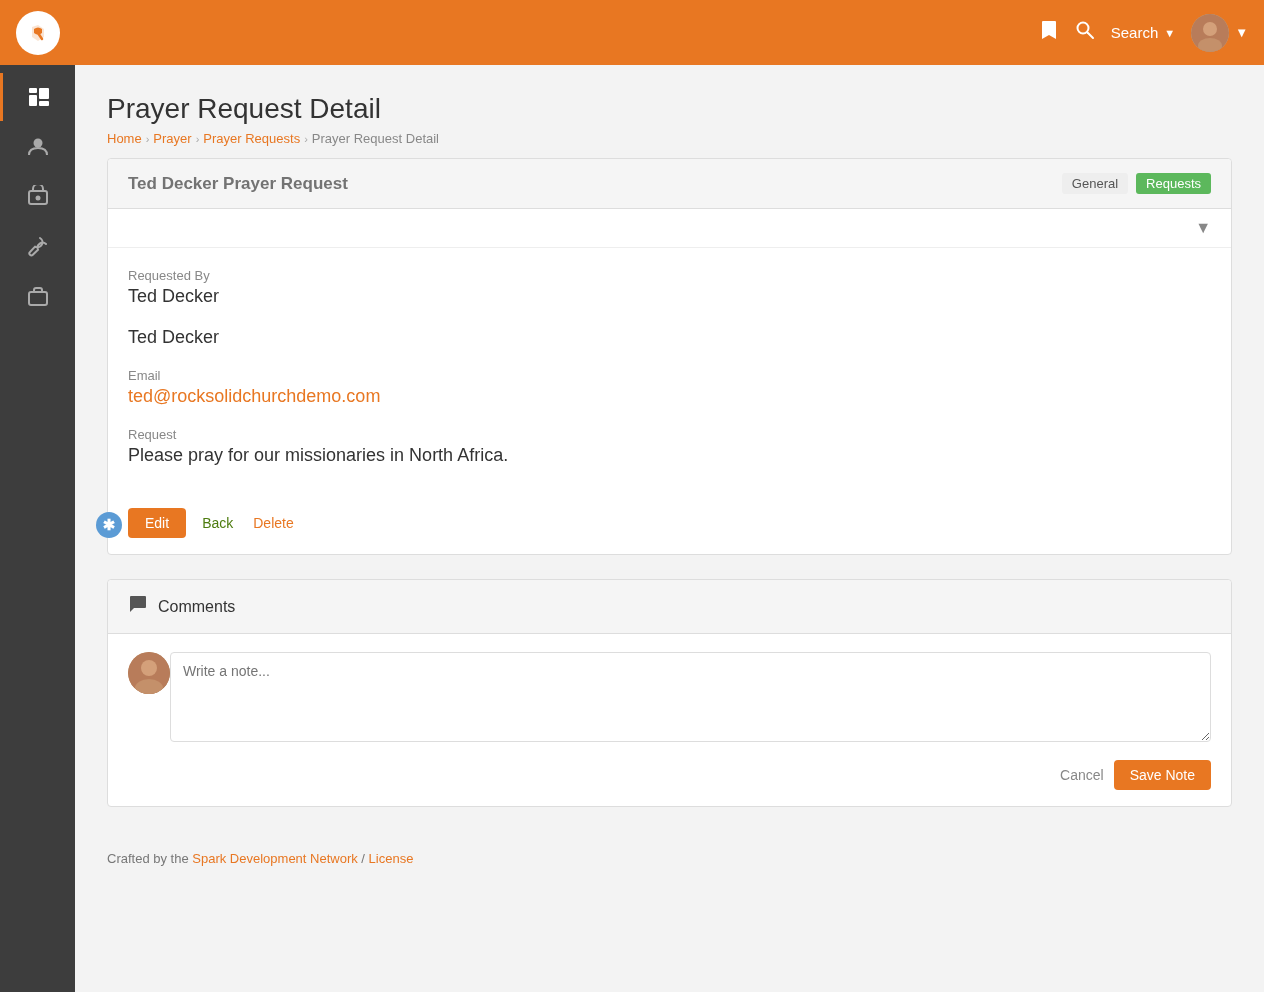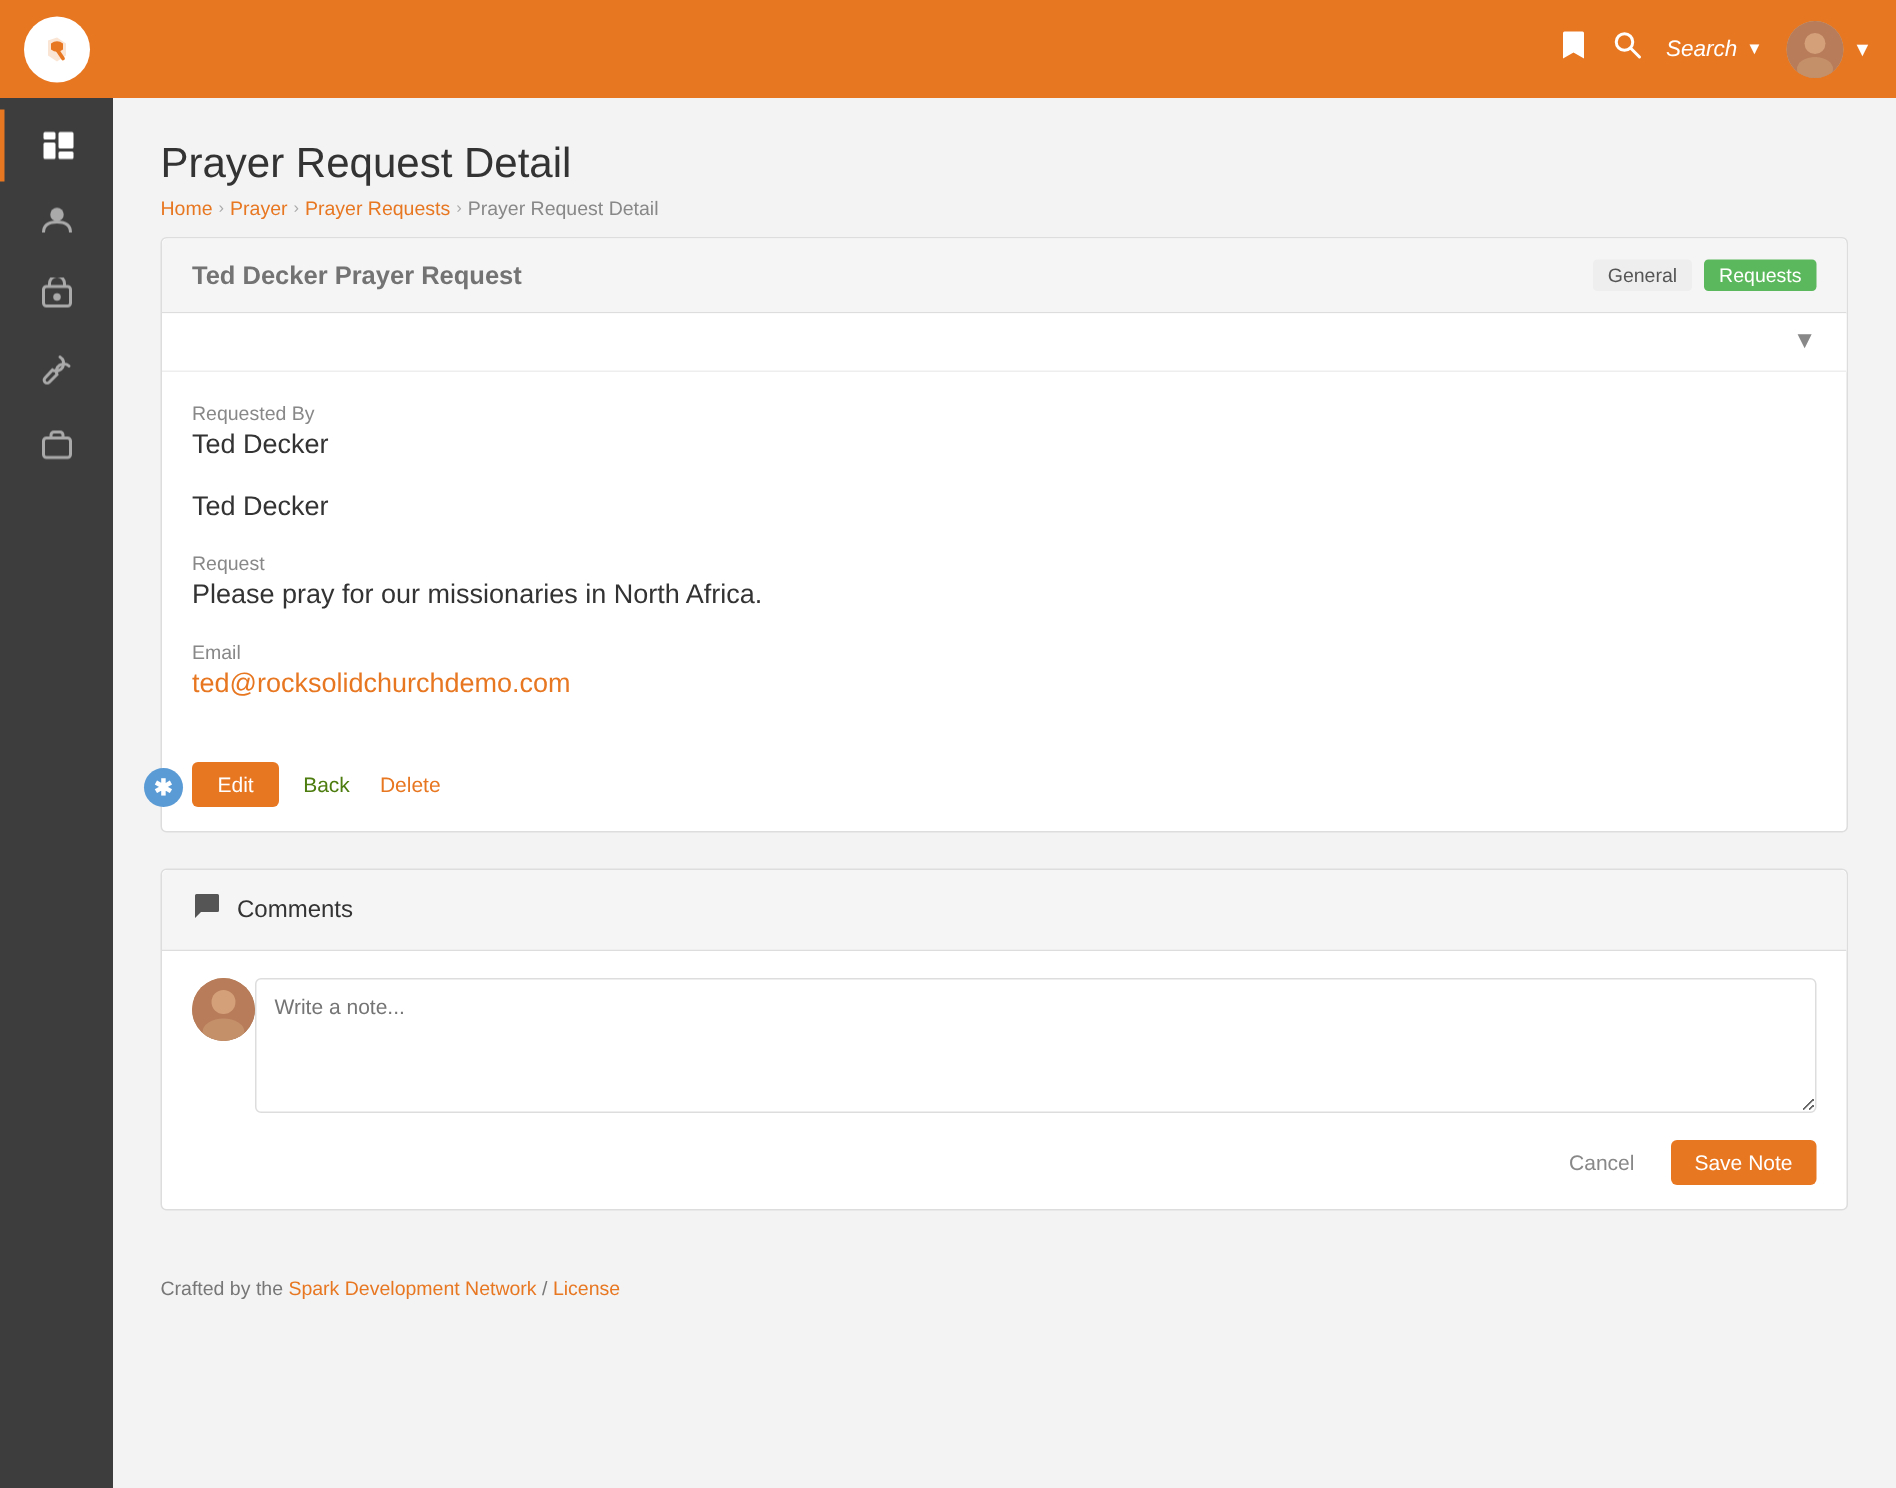--- a/index.html
+++ b/index.html
@@ -19,21 +19,21 @@
     .navbar-logo {
       width: 44px; height: 44px;
       background: white;
       border-radius: 50%;
       display: flex; align-items: center; justify-content: center;
       font-size: 22px; color: #e87722; font-weight: bold;
       flex-shrink: 0;
     }
     .navbar-spacer { flex: 1; }
     .navbar-icons {
-      display: flex; align-items: center; gap: 16px; font-style: italic;
+      display: flex; align-items: center; gap: 16px;
     }
     .navbar-icon {
       color: white; font-size: 20px; cursor: pointer;
     }
     .search-label {
       color: white; font-size: 15px; display: flex; align-items: center; gap: 4px;
     }
     .navbar-avatar {
       width: 38px; height: 38px; border-radius: 50%;
       background: #c0a080;
@@ -194,21 +194,21 @@
       padding: 10px 12px;
       font-size: 14px; color: #333;
       resize: vertical;
       min-height: 90px;
       outline: none;
       font-family: inherit;
     }
 
     .comment-actions {
       padding: 0 20px 16px 20px;
-      display: flex; justify-content: flex-end; gap: 24px; align-items: center;
+      display: flex; justify-content: flex-end; gap: 10px; align-items: center;
     }
     .btn-cancel {
       background: none; border: none;
       color: #888; font-size: 14px; cursor: pointer;
     }
     .btn-save-note {
       background: #e87722; color: white;
       border: none; border-radius: 4px;
       padding: 7px 16px; font-size: 14px; cursor: pointer;
     }
@@ -326,26 +326,26 @@
 
     <div class="card-body">
       <div class="field-group">
         <div class="field-label">Requested By</div>
         <div class="field-value">Ted Decker</div>
       </div>
       <div class="field-group">
         <div class="field-value">Ted Decker</div>
       </div>
       <div class="field-group">
+        <div class="field-label">Email</div>
+        <a class="field-value link" href="#">ted@rocksolidchurchdemo.com</a>
+      </div>
+      <div class="field-group">
         <div class="field-label">Request</div>
         <div class="field-value">Please pray for our missionaries in North Africa.</div>
-      </div>
-      <div class="field-group">
-        <div class="field-label">Email</div>
-        <a class="field-value link" href="#">ted@rocksolidchurchdemo.com</a>
       </div>
     </div>
 
     <div class="card-actions">
       <div class="asterisk-icon">✱</div>
       <button class="btn-edit">Edit</button>
       <button class="btn-link">Back</button>
       <button class="btn-link btn-link-danger">Delete</button>
     </div>
   </div>

